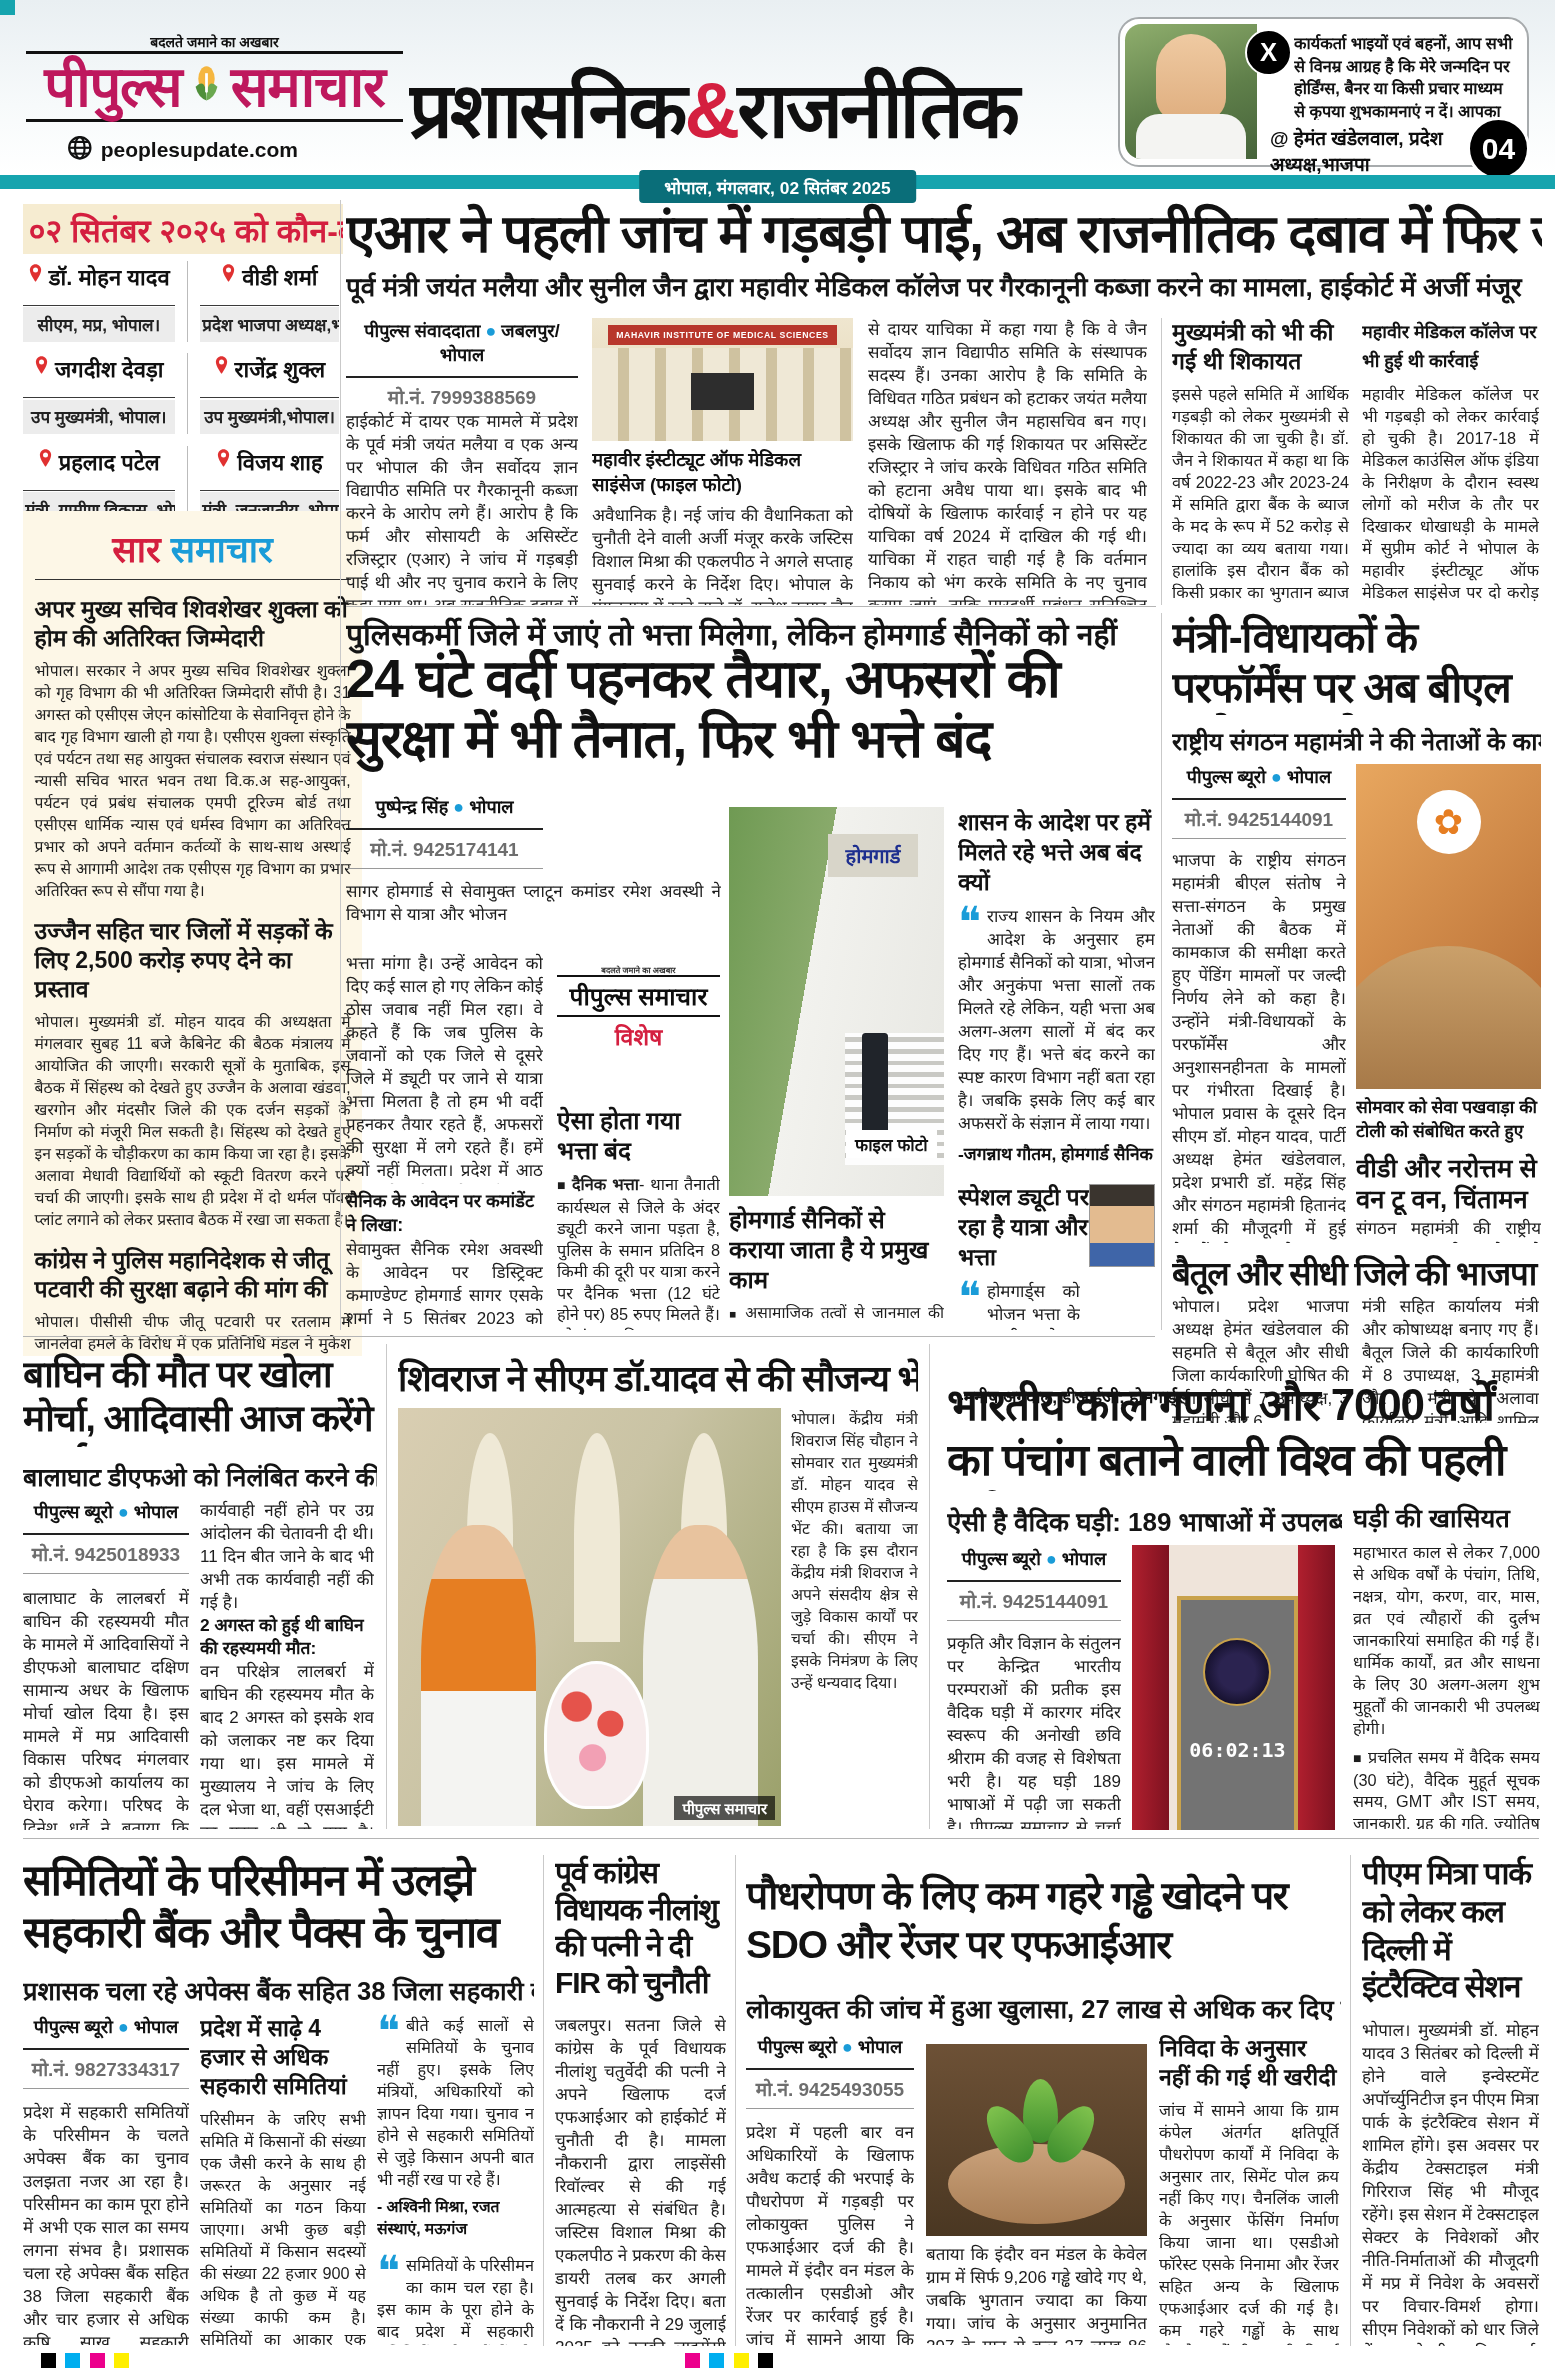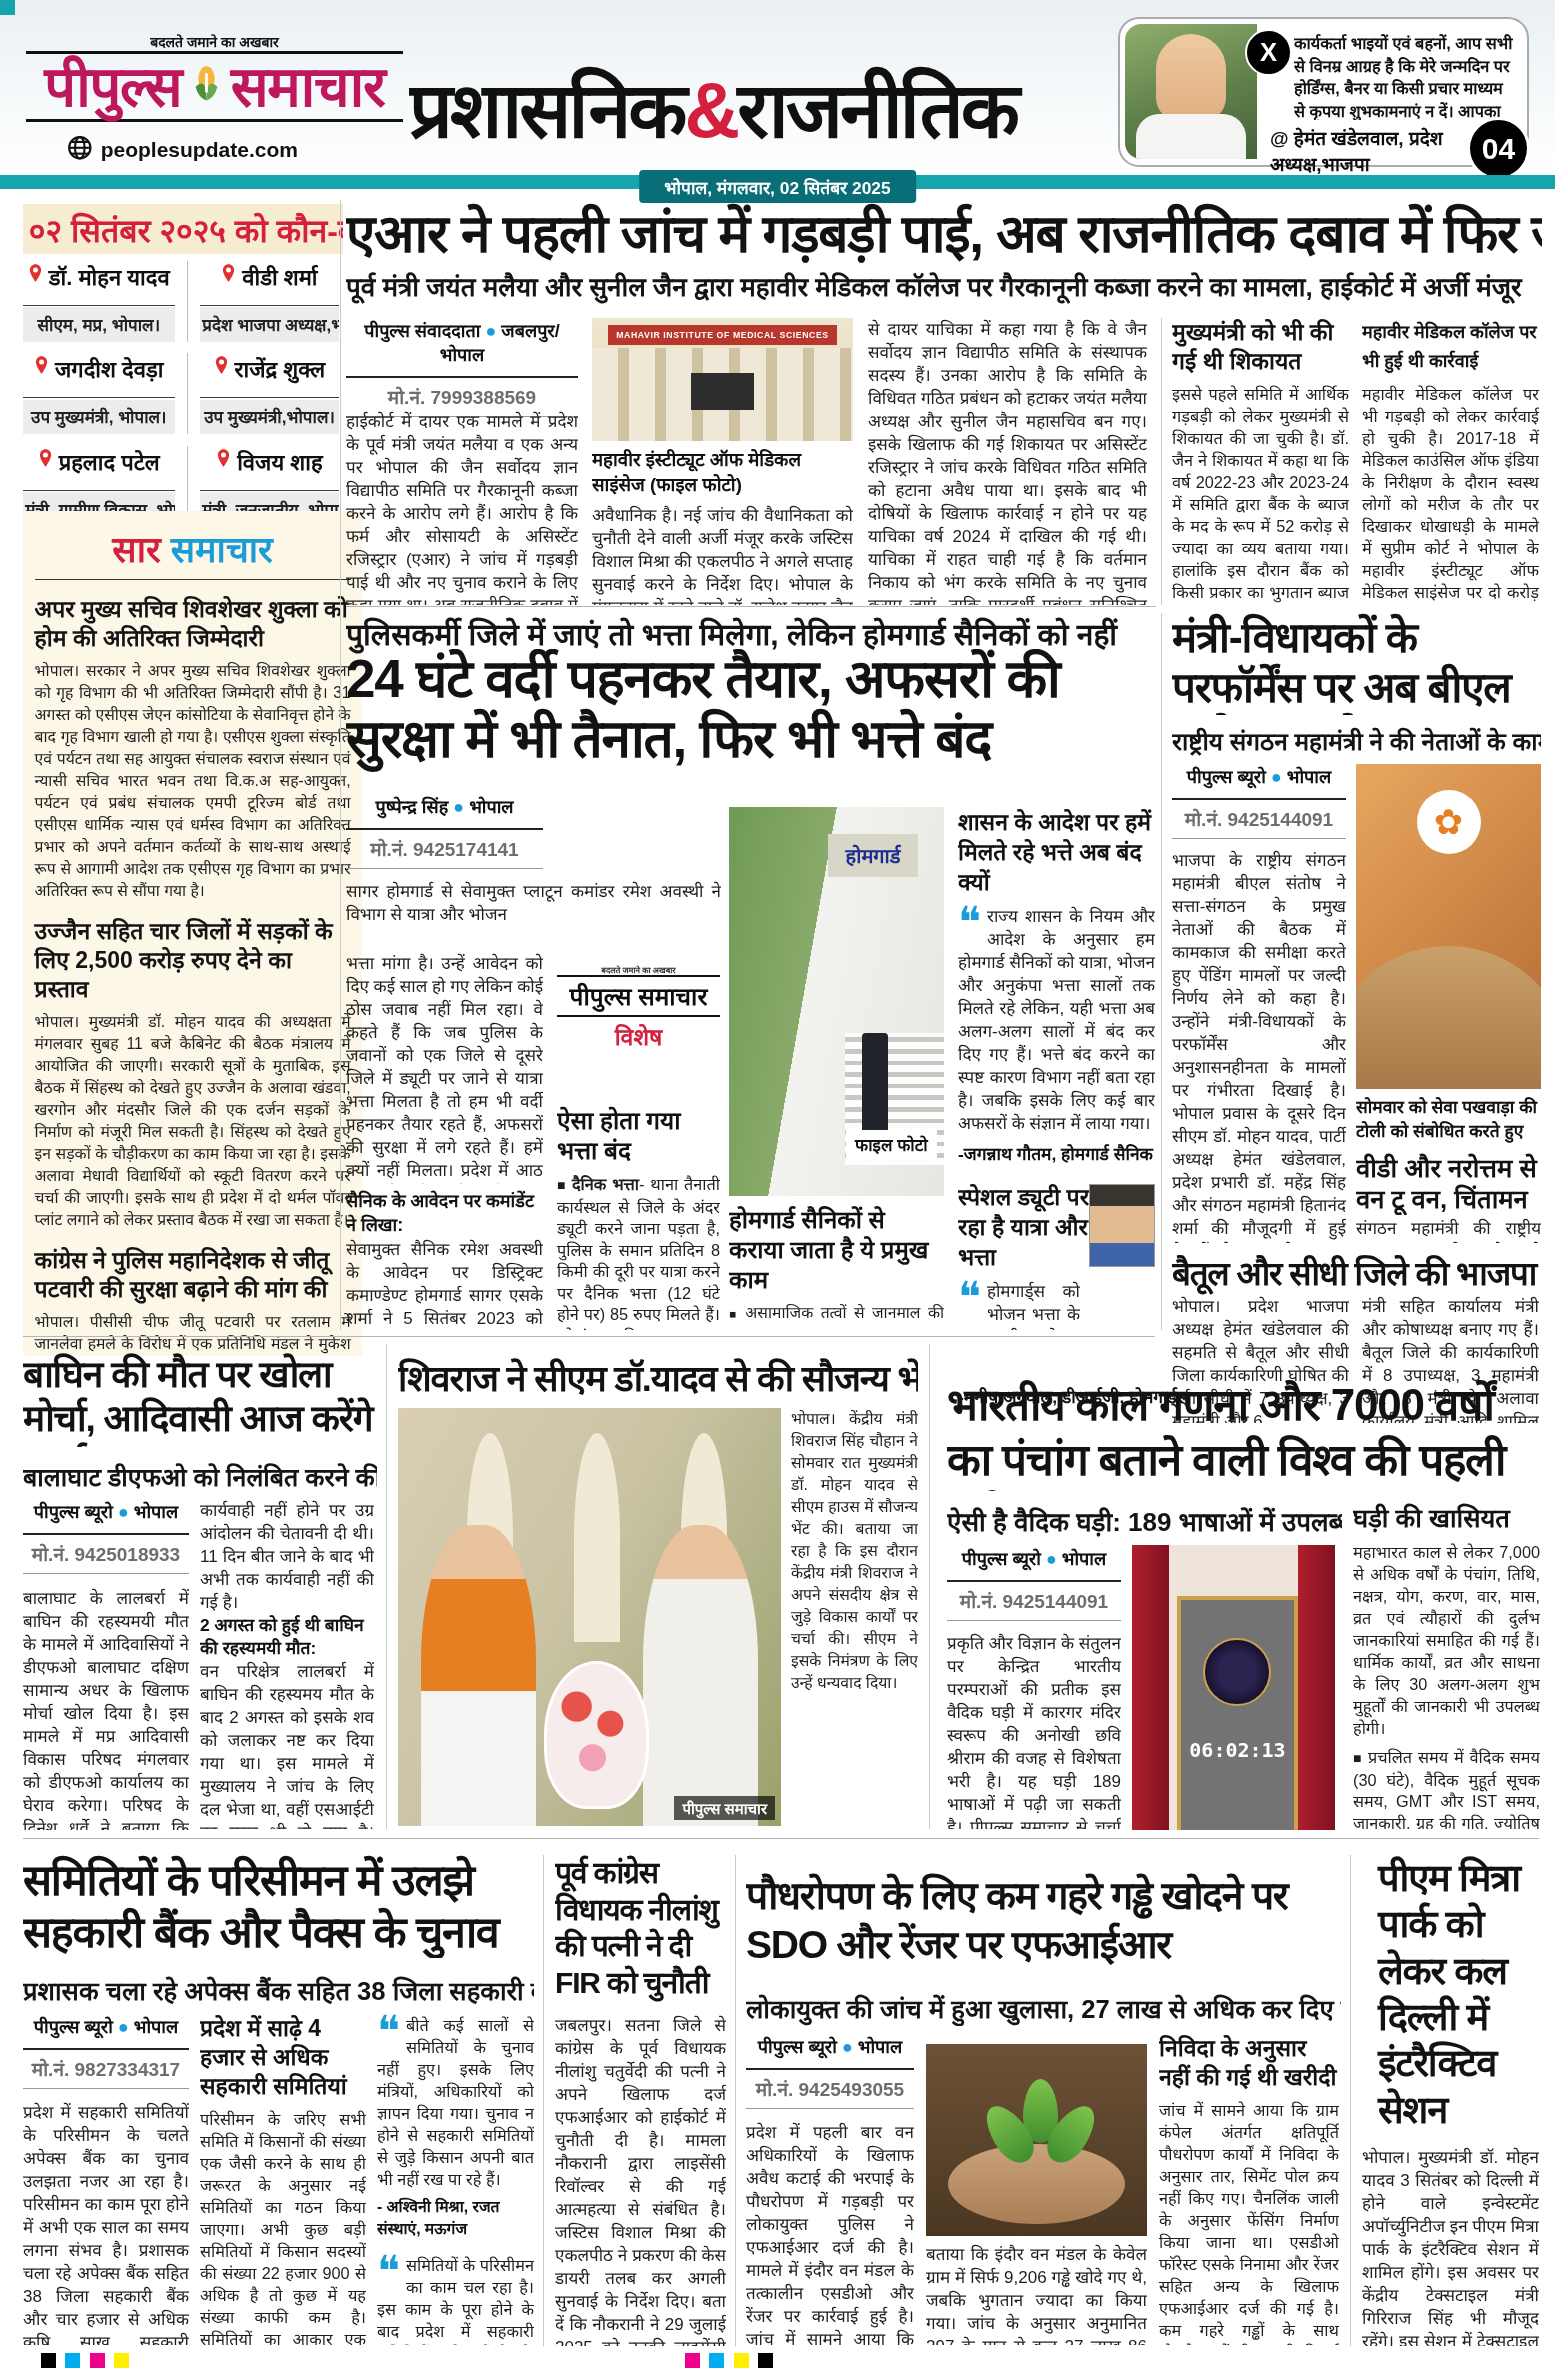--- a/index.html
+++ b/index.html
@@ -454,21 +454,21 @@
   </div>
   <div class="abs body-txt" style="left:926px;top:2243px;width:221px;height:102px;">बताया कि इंदौर वन मंडल के केवेल ग्राम में सिर्फ 9,206 गड्ढे खोदे गए थे, जबकि भुगतान ज्यादा का किया गया। जांच के अनुसार अनुमानित 297 के मान से कुल 27 लाख 86 हजार 454 रुपए का अधिक भुगतान दर्ज किया गया।</div>
   <div class="abs" style="left:1159px;top:2034px;width:180px;height:311px;overflow:hidden;">
     <div class="boxhead" style="font-size:23px;line-height:29px;">निविदा के अनुसार नहीं की गई थी खरीदी</div>
     <div class="body-txt" style="font-size:16.3px;line-height:22px;margin-top:7px;">जांच में सामने आया कि ग्राम कंपेल अंतर्गत क्षतिपूर्ति पौधरोपण कार्यों में निविदा के अनुसार तार, सिमेंट पोल क्रय नहीं किए गए। चैनलिंक जाली के अनुसार फेंसिंग निर्माण किया जाना था। एसडीओ फॉरेस्ट एसके निनामा और रेंजर सहित अन्य के खिलाफ एफआईआर दर्ज की गई है। कम गहरे गड्ढों के साथ पौधरोपण में भी गड़बड़ी की गई थी।</div>
   </div>
 
   <div class="abs vline" style="left:1350px;top:1855px;height:491px;"></div>
 
   <div class="abs" style="left:1362px;top:1855px;width:177px;height:491px;overflow:hidden;">
-    <div class="hl" style="font-size:38px;line-height:1.22;margin-left:16px;">पीएम मित्रा पार्क को लेकर कल दिल्ली में इंटरैक्टिव सेशन</div>
+    <div class="hl" style="font-size:31px;line-height:1.22;">पीएम मित्रा पार्क को लेकर कल दिल्ली में इंटरैक्टिव सेशन</div>
     <div class="body-txt" style="margin-top:12.8px;">भोपाल। मुख्यमंत्री डॉ. मोहन यादव 3 सितंबर को दिल्ली में होने वाले इन्वेस्टमेंट अपॉर्च्युनिटीज इन पीएम मित्रा पार्क के इंटरैक्टिव सेशन में शामिल होंगे। इस अवसर पर केंद्रीय टेक्सटाइल मंत्री गिरिराज सिंह भी मौजूद रहेंगे। इस सेशन में टेक्सटाइल सेक्टर के निवेशकों और नीति-निर्माताओं की मौजूदगी में मप्र में निवेश के अवसरों पर विचार-विमर्श होगा। सीएम निवेशकों को धार जिले में बन रहे पीएम मित्रा पार्क की खूबियों और मप्र की निवेश संबंधी नीतियों के साथ टेक्सटाइल क्षेत्र में निवेश संबंधी संभावनाओं की जानकारी देंगे।</div>
   </div>
 
   <div class="abs" style="left:41px;top:2353px;display:flex;gap:9.3px;">
     <div class="reg-sq" style="background:#000;"></div>
     <div class="reg-sq" style="background:#00aeef;"></div>
     <div class="reg-sq" style="background:#ec008c;"></div>
     <div class="reg-sq" style="background:#ffef00;"></div>
   </div>
   <div class="abs" style="left:685px;top:2353px;display:flex;gap:9.3px;">

